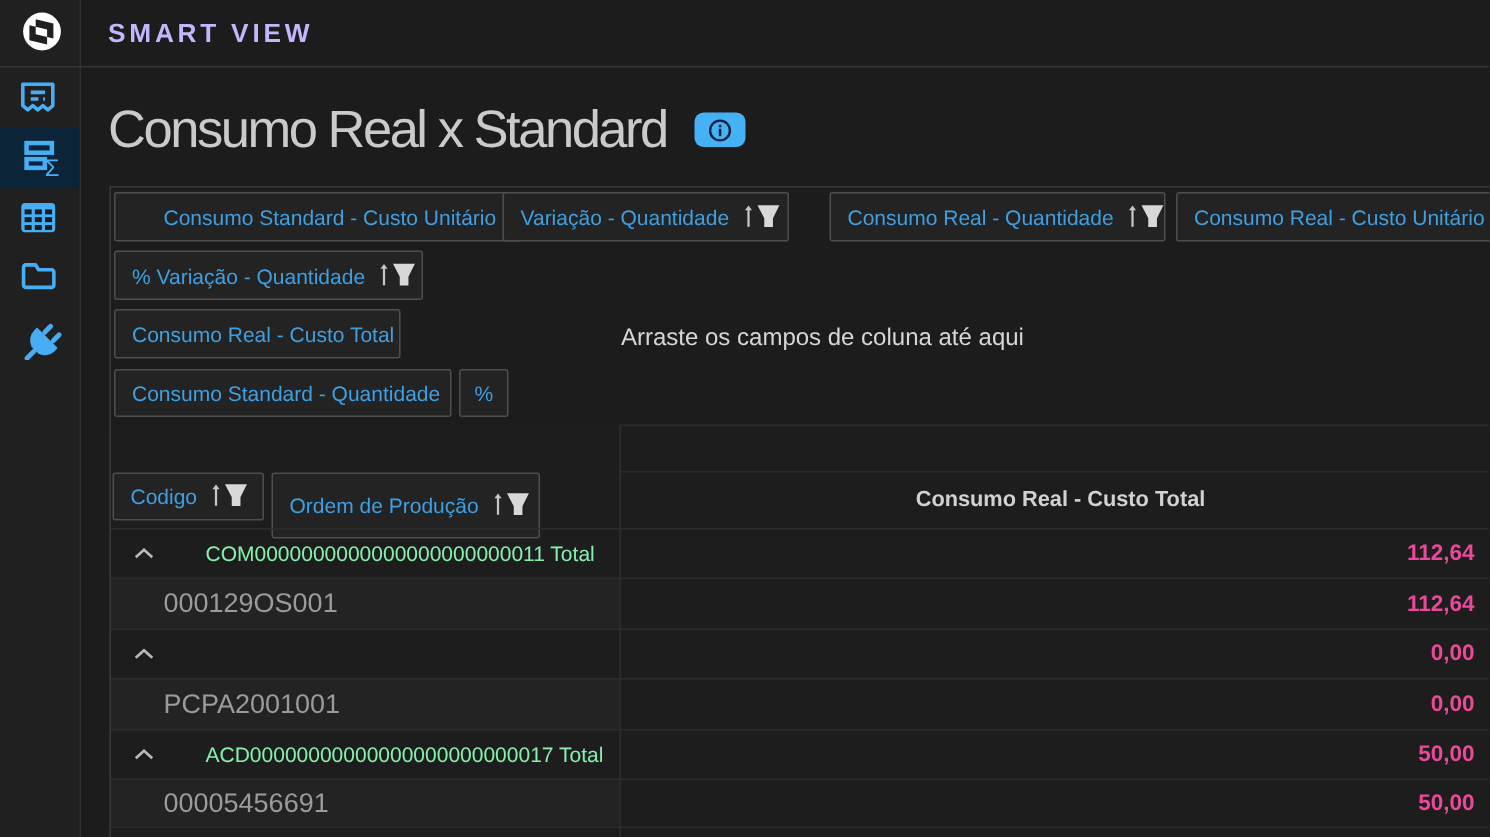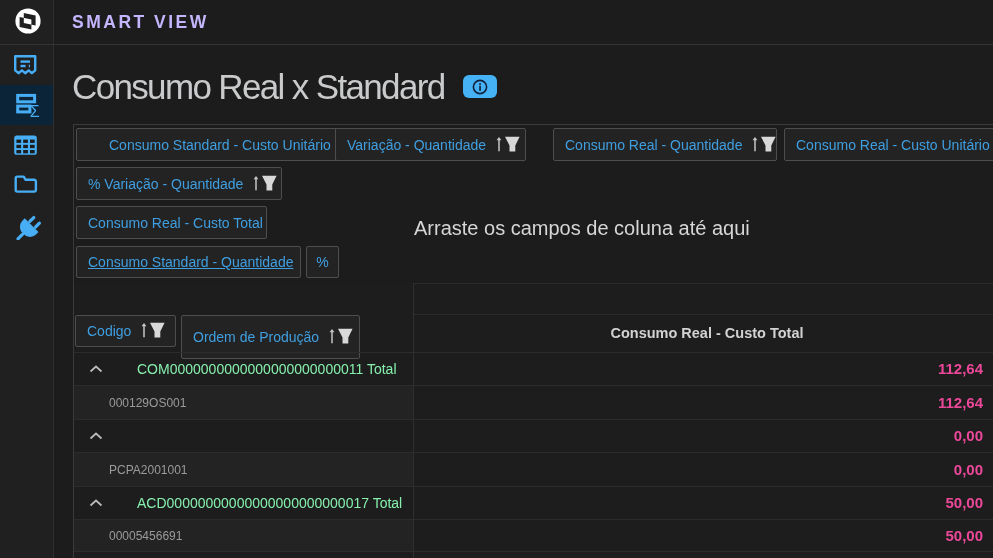--- a/index.html
+++ b/index.html
@@ -21,29 +21,29 @@
   .h1 { position:absolute; left:72px; top:67px; color:#c9cacb; font-size:35px; letter-spacing:-1.65px; font-weight:400; }
   .infobtn { position:absolute; left:463px; top:75px; width:34px; height:23px; background:#45b2f5; border-radius:6px; display:flex; align-items:center; justify-content:center; }
 
   
   .container { position:absolute; left:73px; top:124px; width:1327px; height:800px; border:1px solid #3a3a3b; }
 
   .chip { position:absolute; height:33px; background:#232324; border:1px solid #4e4e4f; border-radius:2px;
           display:flex; align-items:center; padding:0 11px; color:#3f9fe0; font-size:14px; white-space:nowrap; }
   .chip .ic { margin-left:10px; margin-top:-2px; display:flex; align-items:center; }
 
-  .droptext { position:absolute; left:414px; top:217px; color:#d6d6d7; font-size:20px; }
+  .droptext { position:absolute; left:414px; top:217px; color:#d6d6d7; font-size:16px; }
 
   
   .vline { position:absolute; left:413px; top:283px; width:1px; height:275px; background:#2f2f30; }
   .hline { position:absolute; height:1px; background:#2c2c2d; }
   .row { position:absolute; left:74px; width:339px; display:flex; align-items:center; }
   .rowval { position:absolute; left:414px; width:570px; text-align:right; font-weight:bold; color:#ec4899; font-size:15px; }
   .totaltxt { color:#86efac; font-size:14px; }
-  .dettxt { color:#9b9b9c; font-size:12px; }
+  .dettxt { color:#9b9b9c; font-size:18px; }
   .colhdr { position:absolute; left:414px; top:315px; width:586px; height:37px; line-height:37px; text-align:center; color:#d2d2d3; font-weight:bold; font-size:14.5px; }
 </style>
 </head>
 <body>
 
 <div class="abs" style="left:74px; top:283px; width:919px; height:275px; background:#1d1d1e;"></div>
 <div class="abs" style="left:74px; top:385px; width:339px; height:34px; background:#232324;"></div>
 <div class="abs" style="left:74px; top:452px; width:339px; height:34px; background:#232324;"></div>
 <div class="abs" style="left:74px; top:519px; width:339px; height:32px; background:#232324;"></div>
 
@@ -135,21 +135,21 @@
 
 <div class="chip" style="left:76px; top:167px; width:206px;">% Variação - Quantidade<span class="ic">
       <svg width="24" height="16" viewBox="0 0 24 16">
         <path d="M3 15.2 V3" stroke="#c6c6c7" stroke-width="1.5" fill="none"></path>
         <path d="M0.6 4.2 L3 1 L5.4 4.2 Z" fill="#c6c6c7"></path>
         <path d="M9 0.8 H23.6 L19.3 9.5 V15.4 H13.5 V9.5 Z" fill="#d8d8d9"></path>
       </svg>
     </span></div>
 
 <div class="chip" style="left:76px; top:206px; width:191px;">Consumo Real - Custo Total</div>
-<div class="chip" style="left:76px; top:246px; width:225px; height:32px;text-decoration:underline;">Consumo Standard - Quantidade</div>
+<div class="chip" style="left:76px; top:246px; width:225px; height:32px;">Consumo Standard - Quantidade</div>
 <div class="chip" style="left:306px; top:246px; width:33px; height:32px; justify-content:center; padding:0;">%</div>
 
 <div class="droptext">Arraste os campos de coluna até aqui</div>
 
 <div class="chip" style="left:75px; top:315px; width:101px; height:32px;">Codigo<span class="ic">
       <svg width="24" height="16" viewBox="0 0 24 16">
         <path d="M3 15.2 V3" stroke="#c6c6c7" stroke-width="1.5" fill="none"></path>
         <path d="M0.6 4.2 L3 1 L5.4 4.2 Z" fill="#c6c6c7"></path>
         <path d="M9 0.8 H23.6 L19.3 9.5 V15.4 H13.5 V9.5 Z" fill="#d8d8d9"></path>
       </svg>

